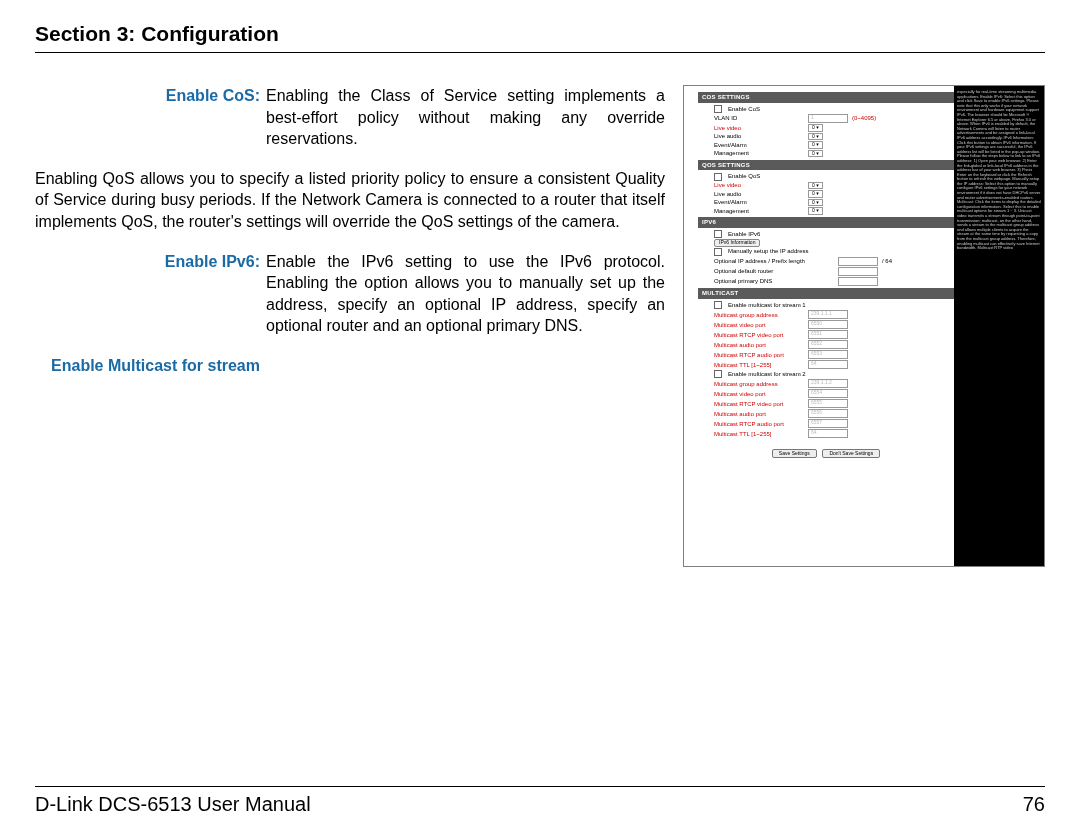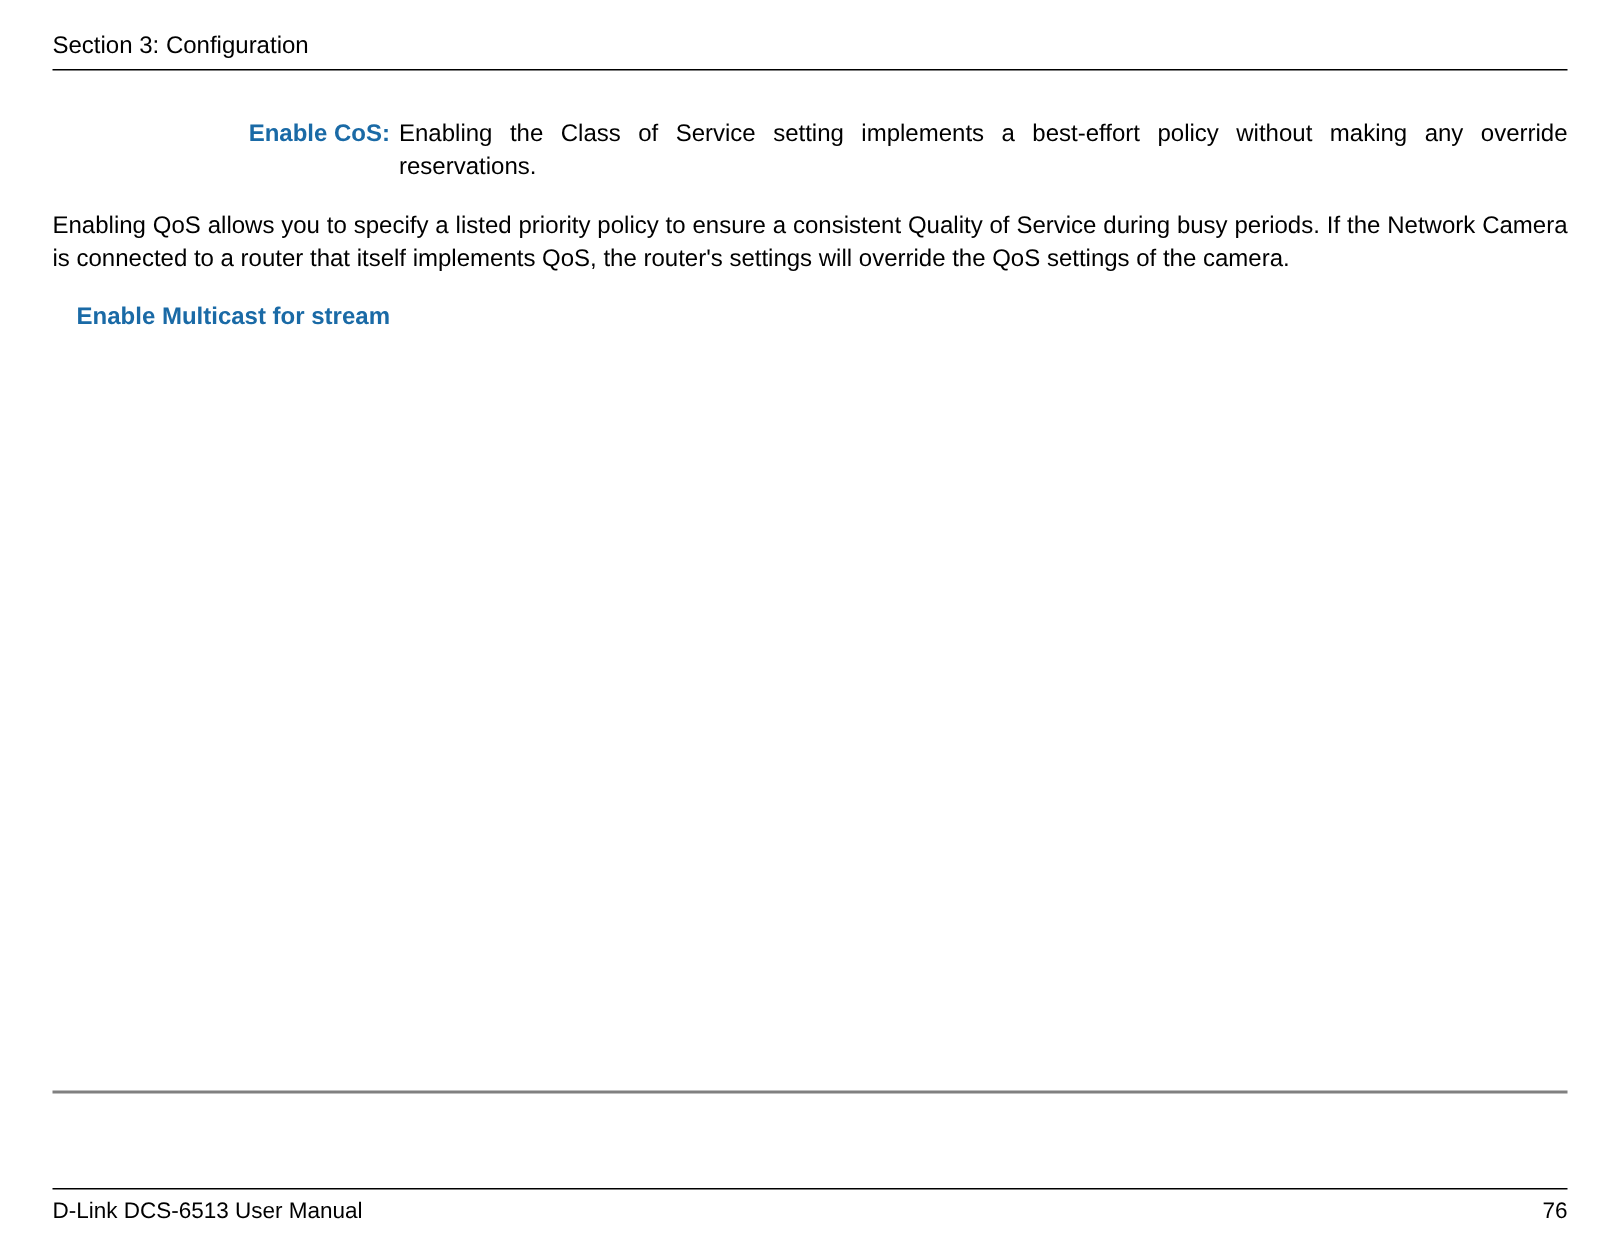--- a/index.html
+++ b/index.html
@@ -13,34 +13,33 @@
     overflow: hidden;
   }
   .page {
     position: relative;
     width: 1080px;
     height: 834px;
     box-sizing: border-box;
     padding: 22px 35px 20px 35px;
   }
   .header-title {
-    font-size: 16px;
-    font-weight: 400;
+    font-size: 21px;
+    font-weight: 700;
     margin-bottom: 6px;
   }
   hr.top, hr.bottom {
     border: none;
     border-top: 1.2px solid #000;
     margin: 0;
   }
   .content {
     display: flex;
     padding-top: 32px;
     gap: 18px;
-    flex-direction: column;
   }
   .text-area {
     flex: 0 0 630px;
   }
   .def {
     display: flex;
     margin-bottom: 18px;
     font-size: 16px;
     line-height: 1.35;
   }
@@ -153,40 +152,44 @@
   .hint-red { color: #ce0000; }
 
   .footer {
     position: absolute;
     left: 35px; right: 35px;
     bottom: 18px;
   }
   .footer-row {
     display: flex;
     justify-content: space-between;
-    font-size: 15px;
+    font-size: 20px;
     padding-top: 6px;
   }
 </style>
 </head>
 <body>
 
 <div class="page">
   <div class="header-title">Section 3: Configuration</div>
   <hr class="top">
 
   <div class="content">
 
     <div class="text-area">
       <div class="def">
         <div class="label">Enable CoS:</div>
         <div class="desc">Enabling the Class of Service setting implements a best-effort policy without making any override reservations.</div>
       </div>
       <div class="def">
         <div class="desc">Enabling QoS allows you to specify a listed priority policy to ensure a consistent Quality of Service during busy periods. If the Network Camera is connected to a router that itself implements QoS, the router's settings will override the QoS settings of the camera.</div>
+      </div>
+      <div class="def">
+        <div class="label">Enable IPv6:</div>
+        <div class="desc">Enable the IPv6 setting to use the IPv6 protocol. Enabling the option allows you to manually set up the address, specify an optional IP address, specify an optional router and an optional primary DNS.</div>
       </div>
       <div class="def wrap">
         <div class="label">Enable Multicast for stream</div>
       </div>
     </div>
 
     <div class="panel-shot">
       <div class="panel-left"></div>
 
       <div class="panel-main">

